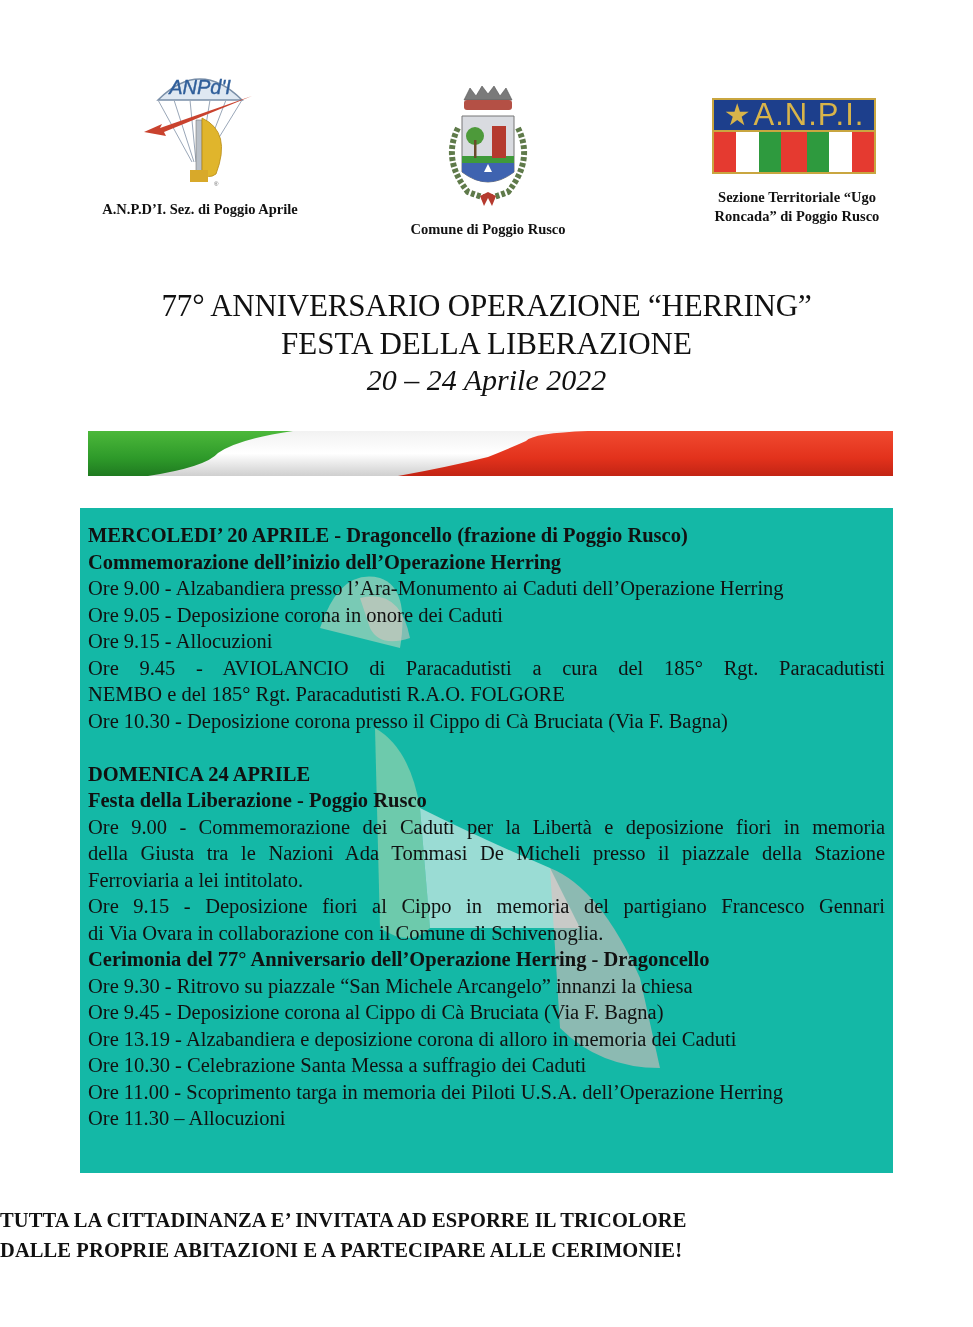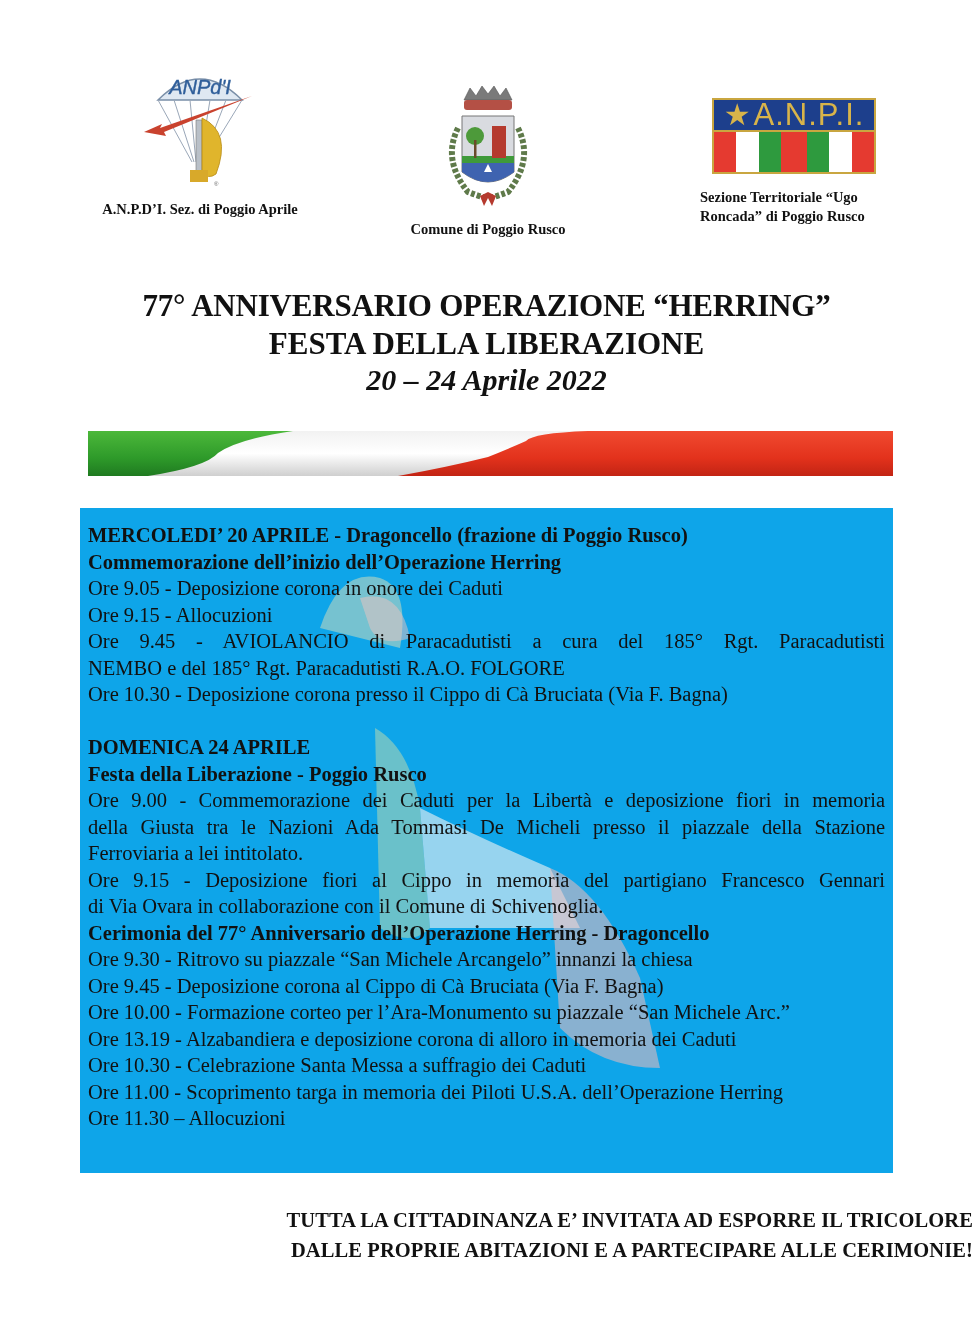--- a/index.html
+++ b/index.html
@@ -12,36 +12,36 @@
   #anpdi svg { display:block; margin:0 auto 10px auto; }
   #comune { left:392px; top:80px; width:192px; }
   #comune svg { display:block; margin:0 auto 8px auto; }
   #anpi { left:694px; top:98px; width:200px; }
   #anpi .anpi-badge { width:164px; height:76px; margin:0 auto 14px auto; border:2px solid #c9a640; box-sizing:border-box; background:#c9a640; }
   #anpi .anpi-top { height:30px; background:#1d3f8c; color:#d8b44a; font-family:"Liberation Sans", sans-serif; font-size:31px; line-height:30px; letter-spacing:1px; display:flex; align-items:center; justify-content:center; }
   #anpi .anpi-top .star { font-size:30px; margin-right:2px; }
   #anpi .anpi-bottom { height:40px; display:flex; margin-top:2px; }
   #anpi .anpi-bottom div { height:100%; }
 
-  .title { position:absolute; left:0; width:973px; text-align:center; font-weight:bold; color:#111; }
+  .title { position:absolute; left:0; width:973px; text-align:center; font-weight:normal; color:#111; }
   #title1 { top:288px; font-size:31px; letter-spacing:-0.2px; }
   #title2 { top:326px; font-size:31px;text-align:center; }
   #title3 { top:363px; font-size:30px; font-style:italic;text-align:center; }
 
   #flag-banner { position:absolute; left:88px; top:431px; width:805px; height:45px; overflow:hidden; }
 
-  #program-panel { position:absolute; left:80px; top:508px; width:813px; height:665px; background:#0ea5e9; overflow:hidden; }
+  #program-panel { position:absolute; left:80px; top:508px; width:813px; height:665px; background:#14b8a6; overflow:hidden; }
   #panel-bg { position:absolute; left:0; top:0; width:100%; height:100%; }
   #program { position:absolute; left:8px; top:14px; width:797px; font-size:20.5px; line-height:26.5px; color:#111; }
   .line { white-space:nowrap; }
   .b { font-weight:bold; }
   .justify { text-align:justify; text-align-last:justify; white-space:normal; }
   .gap { height:26.5px; }
 
-  #footer { position:absolute; left:0; width:973px; top:1205px; text-align:right; font-weight:bold; font-size:20.5px; line-height:30px; letter-spacing:0.1px; }
+  #footer { position:absolute; left:0; width:973px; top:1205px; text-align:left; font-weight:bold; font-size:20.5px; line-height:30px; letter-spacing:0.1px; }
 </style>
 </head>
 <body>
 
 <div id="anpdi" class="logo-block">
   <svg width="120" height="128" viewBox="0 0 120 128">
     <path d="M18 38 Q60 -4 102 38 Z" fill="#dfe8f2" stroke="#7a8fa8" stroke-width="1.5"></path>
     <text x="60" y="32" text-anchor="middle" font-family="Liberation Sans, sans-serif" font-size="20" font-style="italic" fill="#2f5e9a" stroke="#2f5e9a" stroke-width="0.4">ANPd'I</text>
     <g stroke="#9aa7b8" stroke-width="1" fill="none">
       <line x1="18" y1="38" x2="52" y2="100"></line>
@@ -87,21 +87,21 @@
     <div class="anpi-bottom">
       <div style="width:14%;background:#e53a30"></div>
       <div style="width:14%;background:#ffffff"></div>
       <div style="width:14%;background:#2e9a3e"></div>
       <div style="width:16%;background:#e53a30"></div>
       <div style="width:14%;background:#2e9a3e"></div>
       <div style="width:14%;background:#ffffff"></div>
       <div style="width:14%;background:#e53a30"></div>
     </div>
   </div>
-  <div class="logo-caption" style="text-align:left;padding-left:6px">
+  <div class="logo-caption" style="text-align:center;padding-left:6px">
     <div>Sezione Territoriale “Ugo</div>
     <div>Roncada” di Poggio Rusco</div>
   </div>
 </div>
 
 <div id="title1" class="title">77° ANNIVERSARIO OPERAZIONE “HERRING”</div>
 <div id="title2" class="title">FESTA DELLA LIBERAZIONE</div>
 <div id="title3" class="title">20 – 24 Aprile 2022</div>
 
 <svg id="flag-banner" viewBox="0 0 805 45" preserveAspectRatio="none">
@@ -131,37 +131,37 @@
   <svg id="panel-bg" viewBox="0 0 813 665" preserveAspectRatio="none">
     <path d="M240 120 Q260 60 300 70 Q330 80 320 140 Z" fill="#bcd6c0" opacity="0.6"></path>
     <path d="M280 90 Q320 80 330 130 Q300 140 290 120 Z" fill="#ecc4c0" opacity="0.5"></path>
     <path d="M295 220 Q330 240 340 300 L350 420 Q330 440 300 420 Z" fill="#b6d8b0" opacity="0.55"></path>
     <path d="M340 300 Q400 330 470 360 L500 420 Q430 420 350 420 Z" fill="#f4f4f4" opacity="0.6"></path>
     <path d="M470 360 Q520 380 560 470 L580 560 Q520 560 480 520 Z" fill="#efbcbc" opacity="0.55"></path>
   </svg>
   <div id="program">
     <div class="line b">MERCOLEDI’ 20 APRILE - Dragoncello (frazione di Poggio Rusco)</div>
     <div class="line b">Commemorazione dell’inizio dell’Operazione Herring</div>
+    <div class="line">Ore  9.00 - Alzabandiera presso l’Ara-Monumento ai Caduti dell’Operazione Herring</div>
     <div class="line">Ore  9.05 - Deposizione corona in onore dei Caduti</div>
     <div class="line">Ore  9.15 - Allocuzioni</div>
     <div class="line justify">Ore 9.45 - AVIOLANCIO di Paracadutisti a cura del 185° Rgt. Paracadutisti</div>
     <div class="line">NEMBO e del 185° Rgt. Paracadutisti R.A.O. FOLGORE</div>
     <div class="line">Ore 10.30 - Deposizione corona presso il Cippo di Cà Bruciata (Via F. Bagna)</div>
     <div class="gap"></div>
     <div class="line b">DOMENICA 24 APRILE</div>
     <div class="line b">Festa della Liberazione - Poggio Rusco</div>
     <div class="line justify">Ore 9.00 - Commemorazione dei Caduti per la Libertà e deposizione fiori in memoria</div>
     <div class="line justify">della Giusta tra le Nazioni Ada Tommasi De Micheli presso il piazzale della Stazione</div>
     <div class="line">Ferroviaria a lei intitolato.</div>
     <div class="line justify">Ore  9.15 - Deposizione fiori al Cippo in memoria del partigiano Francesco Gennari</div>
     <div class="line">di Via Ovara in collaborazione con il Comune di Schivenoglia.</div>
     <div class="line b">Cerimonia del 77° Anniversario dell’Operazione Herring - Dragoncello</div>
     <div class="line">Ore   9.30 - Ritrovo su piazzale “San Michele Arcangelo” innanzi la chiesa</div>
     <div class="line">Ore   9.45 - Deposizione corona al Cippo di Cà Bruciata (Via F. Bagna)</div>
-    <div class="line">Ore 10.00 - Formazione corteo per l’Ara-Monumento su piazzale “San Michele Arc.”</div>
     <div class="line">Ore 13.19 - Alzabandiera e deposizione corona di alloro in memoria dei Caduti</div>
     <div class="line">Ore 10.30 - Celebrazione Santa Messa a suffragio dei Caduti</div>
     <div class="line">Ore 11.00 - Scoprimento targa in memoria dei Piloti U.S.A. dell’Operazione Herring</div>
     <div class="line">Ore 11.30 – Allocuzioni</div>
   </div>
 </div>
 
 <div id="footer">
   <div>TUTTA LA CITTADINANZA E’ INVITATA AD ESPORRE IL TRICOLORE</div>
   <div>DALLE PROPRIE ABITAZIONI E A PARTECIPARE ALLE CERIMONIE!</div>

